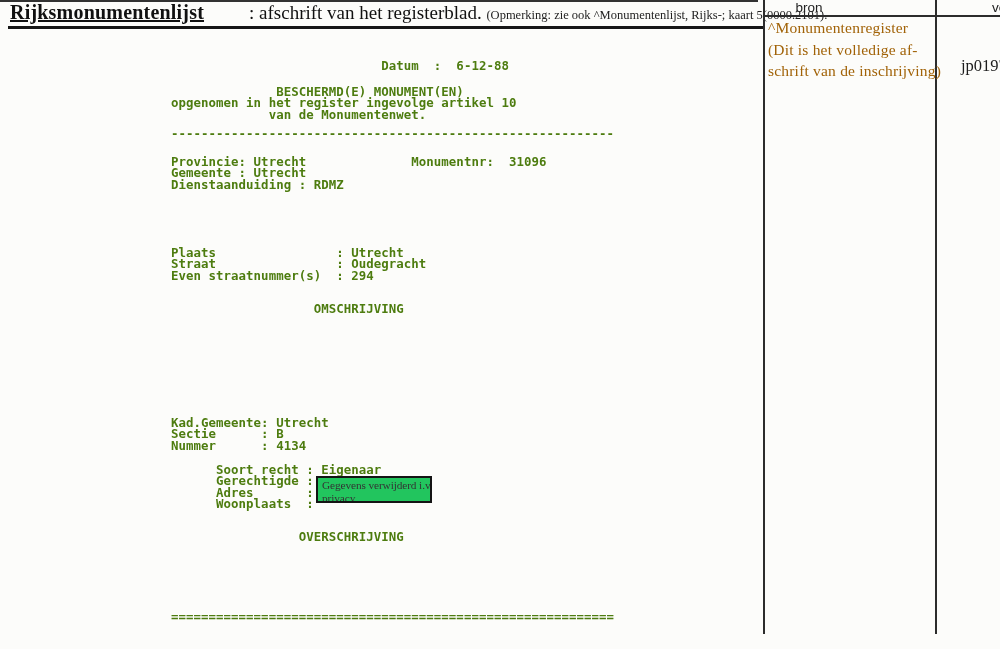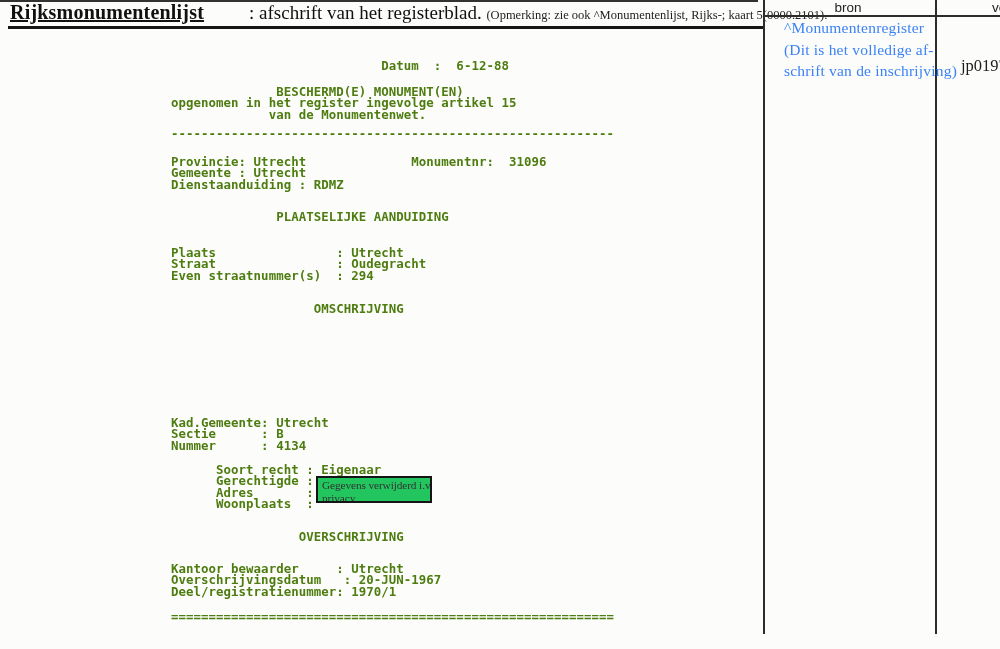--- a/index.html
+++ b/index.html
@@ -25,26 +25,26 @@
 
   
   .vline{position:absolute;top:0;width:2px;height:634px;background:#2c2c2c;}
   .vline-left{left:763px;}
   .vline-right{left:935px;}
   .reg-head-line{position:absolute;left:763px;top:15px;width:237px;height:2px;background:#2c2c2c;}
   .reg-head{
     position:absolute;top:0;height:15px;line-height:15px;
     font:13.5px "Liberation Sans",sans-serif;color:#222;text-align:center;
   }
-  .reg-head-bron{left:763px;width:170px;}
+  .reg-head-bron{left:724px;width:170px;}
   .reg-head-verwerkt{left:974px;width:87px;}
   .bron-note{
     position:absolute;left:768px;top:17px;width:166px;
-    font:15.5px "Liberation Serif",serif;line-height:21.5px;color:#3b82f6;
-    white-space:pre;letter-spacing:.2px;margin-left:16px;
+    font:15.5px "Liberation Serif",serif;line-height:21.5px;color:#a16207;
+    white-space:pre;letter-spacing:.2px;
   }
   .verwerkt-code{
     position:absolute;left:939px;top:56px;
     font:16.5px "Liberation Serif",serif;color:#1d1d1d;margin-left:22px;
   }
 
   
   pre.tw{
     position:absolute;margin:0;left:171px;
     font:bold 12.4px "DejaVu Sans Mono",monospace;
@@ -89,40 +89,36 @@
   <div class="reg-head-line"></div>
   <div class="reg-head reg-head-bron">bron</div>
   <div class="reg-head reg-head-verwerkt">verwerkt</div>
   <div class="bron-note">^Monumentenregister
 (Dit is het volledige af-
 schrift van de inschrijving)</div>
   <div class="verwerkt-code">jp0197</div>
 
   <pre class="tw b-datum">                            Datum  :  6-12-88</pre>
   <pre class="tw b-protected">              BESCHERMD(E) MONUMENT(EN)
-opgenomen in het register ingevolge artikel 15
+opgenomen in het register ingevolge artikel 10
              van de Monumentenwet.</pre>
   <pre class="tw b-dashes">-----------------------------------------------------------</pre>
   <pre class="tw b-province">Provincie: Utrecht              Monumentnr:  31096
 Gemeente : Utrecht
 Dienstaanduiding : RDMZ</pre>
-  <pre class="tw b-sec-plaats">              PLAATSELIJKE AANDUIDING</pre>
   <pre class="tw b-plaats">Plaats                : Utrecht
 Straat                : Oudegracht
 Even straatnummer(s)  : 294</pre>
   <pre class="tw b-sec-omschr">                   OMSCHRIJVING</pre>
   <pre class="tw b-kad">Kad.Gemeente: Utrecht
 Sectie      : B
 Nummer      : 4134</pre>
   <pre class="tw b-sec-over">                 OVERSCHRIJVING</pre>
   <pre class="tw b-recht">      Soort recht : Eigenaar
       Gerechtigde :
       Adres       :
       Woonplaats  :</pre>
-  <pre class="tw b-over">Kantoor bewaarder     : Utrecht
-Overschrijvingsdatum   : 20-JUN-1967
-Deel/registratienummer: 1970/1</pre>
   <pre class="tw b-equals">===========================================================</pre>
 
   <div class="privacy-box">Gegevens verwijderd i.v.m.
 privacy</div>
 
 </div>
 
 </body></html>

